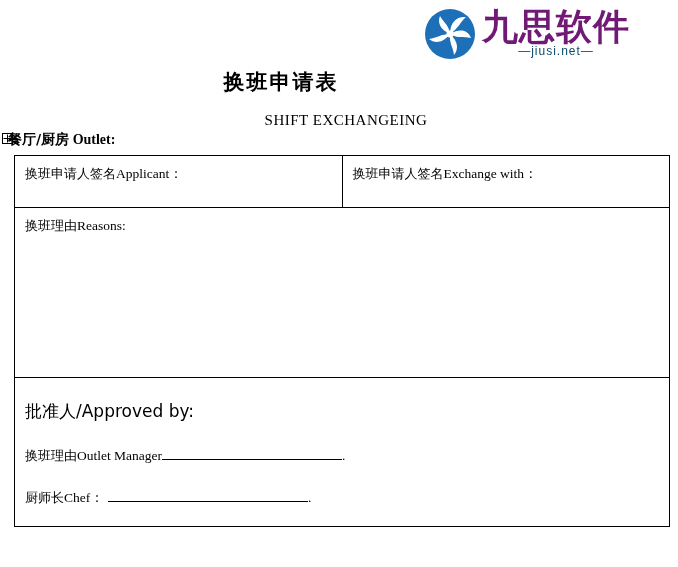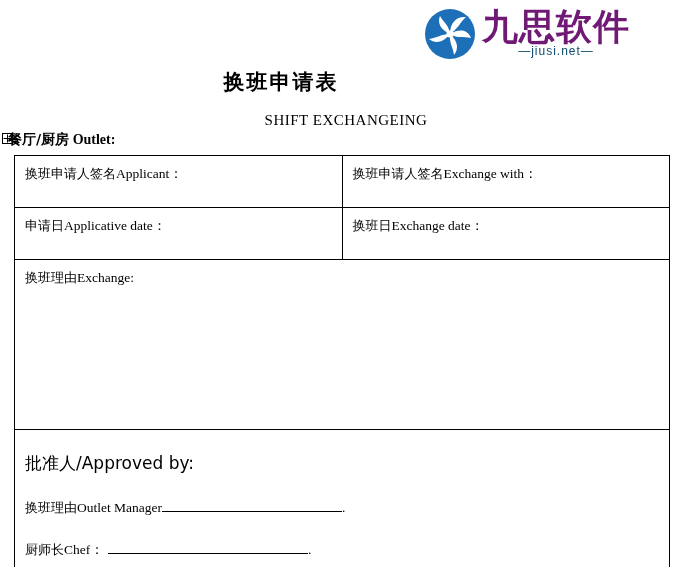--- a/index.html
+++ b/index.html
@@ -182,30 +182,22 @@
   <tbody>
       <tr>
     <td class="row-h">
       <span>换班申请人签名</span><span class="en">Applicant：</span>
     </td>
     <td class="row-h">
       <span>换班申请人签名</span><span class="en">Exchange with：</span>
     </td>
   </tr>
   <tr>
-    <td class="row-h">
-      <span>申请日</span><span class="en">Applicative date：</span>
-    </td>
-    <td class="row-h">
-      <span>换班日</span><span class="en">Exchange date：</span>
-    </td>
-  </tr>
-  <tr>
     <td class="row-reason" colspan="2">
-      <span>换班理由</span><span class="en">Exchange:</span>
+      <span>换班理由</span><span class="en">Reasons:</span>
     </td>
   </tr>
   <tr>
     <td class="row-approve" colspan="2">
       <div class="approve-block">批准人/Approved by:</div>
       <div class="approve-line">
         <span>换班理由</span><span class="en">Outlet Manager</span><span class="uline u-mgr"></span><span class="en">.</span>
       </div>
       <div class="approve-line">
         <span>厨师长</span><span class="en">Chef：</span> <span class="uline u-chef"></span><span class="en">.</span>

